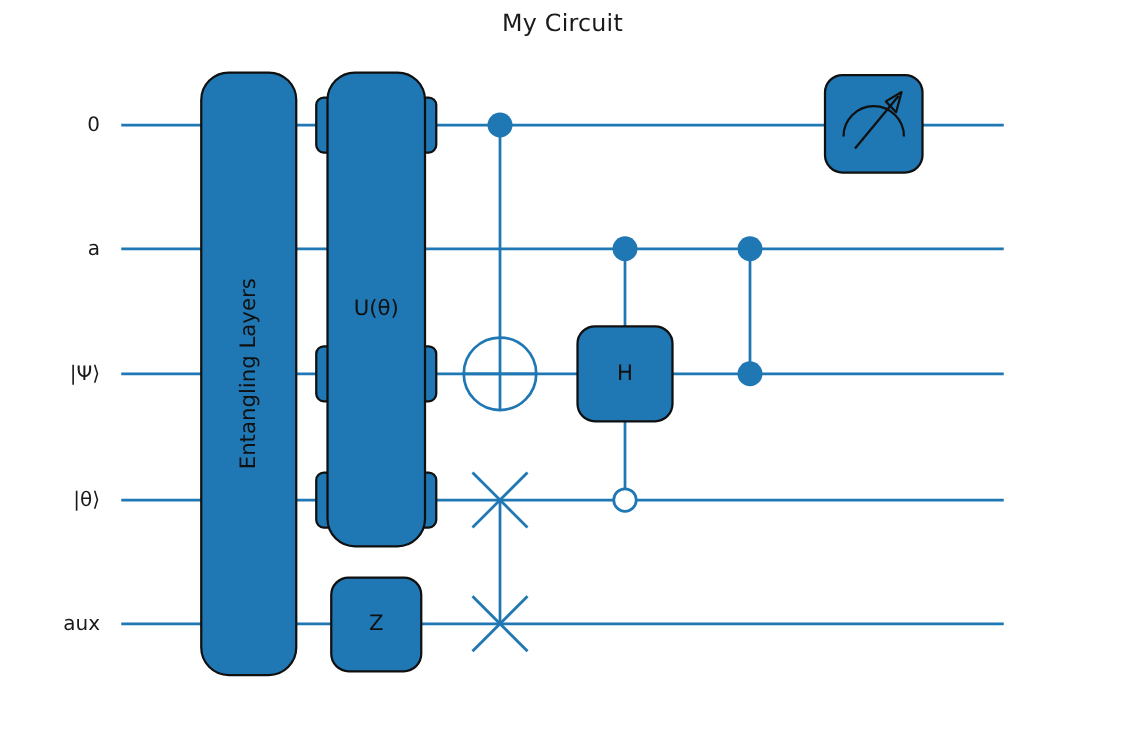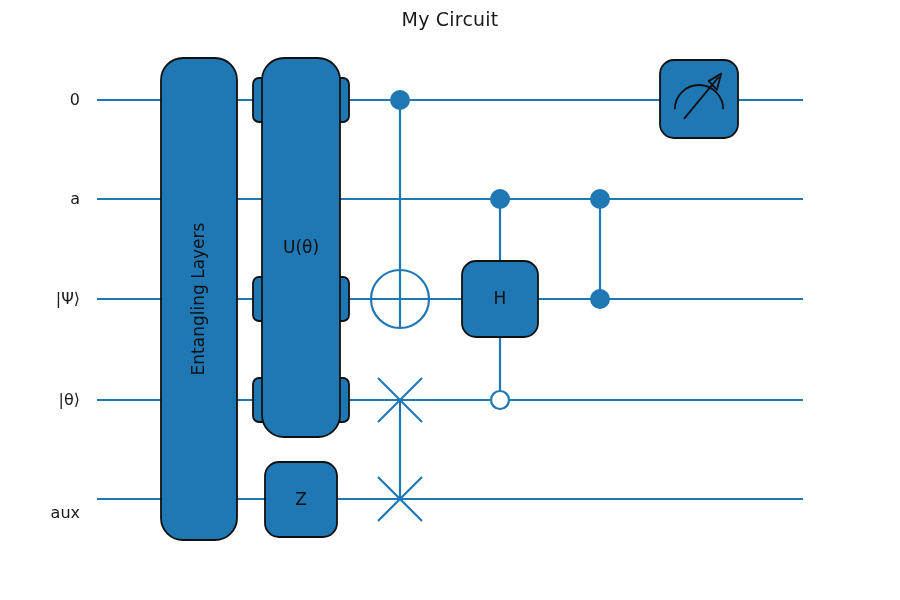--- a/index.html
+++ b/index.html
@@ -56,21 +56,21 @@
 
 <div id="circuit-root">
 
   <div id="circuit-title">My Circuit</div>
 
   <div id="wire-labels">
       <div class="wire-label" style="right: 820px; top: 100px;">0</div>
       <div class="wire-label" style="right: 820px; top: 199px;">a</div>
       <div class="wire-label" style="right: 820px; top: 299px;">|Ψ⟩</div>
       <div class="wire-label" style="right: 820px; top: 400px;">|θ⟩</div>
-      <div class="wire-label" style="right: 820px; top: 513px;">aux</div>
+      <div class="wire-label" style="right: 820px; top: 499px;">aux</div>
     </div>
 
   <svg id="circuit-svg" viewBox="0 0 900 600" xmlns="http://www.w3.org/2000/svg">
     <g id="wires-layer">
         <line x1="97" y1="100" x2="803" y2="100" stroke="#1f77b4" stroke-width="2.2"></line>
         <line x1="97" y1="199" x2="803" y2="199" stroke="#1f77b4" stroke-width="2.2"></line>
         <line x1="97" y1="299" x2="803" y2="299" stroke="#1f77b4" stroke-width="2.2"></line>
         <line x1="97" y1="400" x2="803" y2="400" stroke="#1f77b4" stroke-width="2.2"></line>
         <line x1="97" y1="499" x2="803" y2="499" stroke="#1f77b4" stroke-width="2.2"></line>
       </g>

